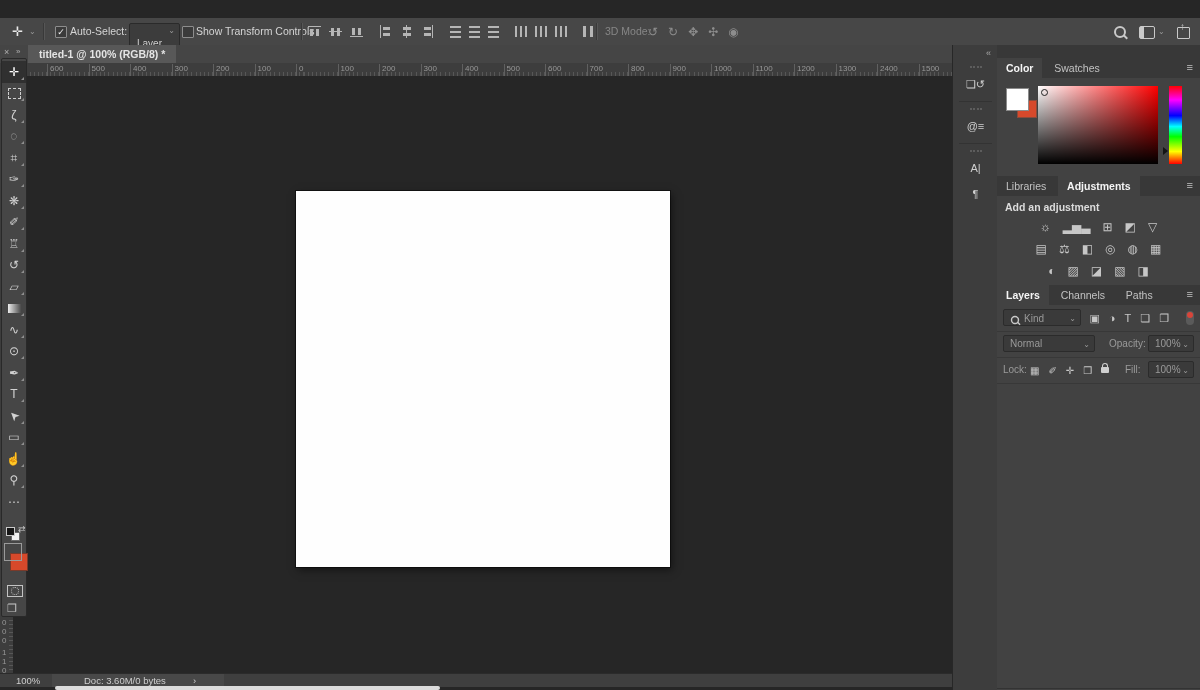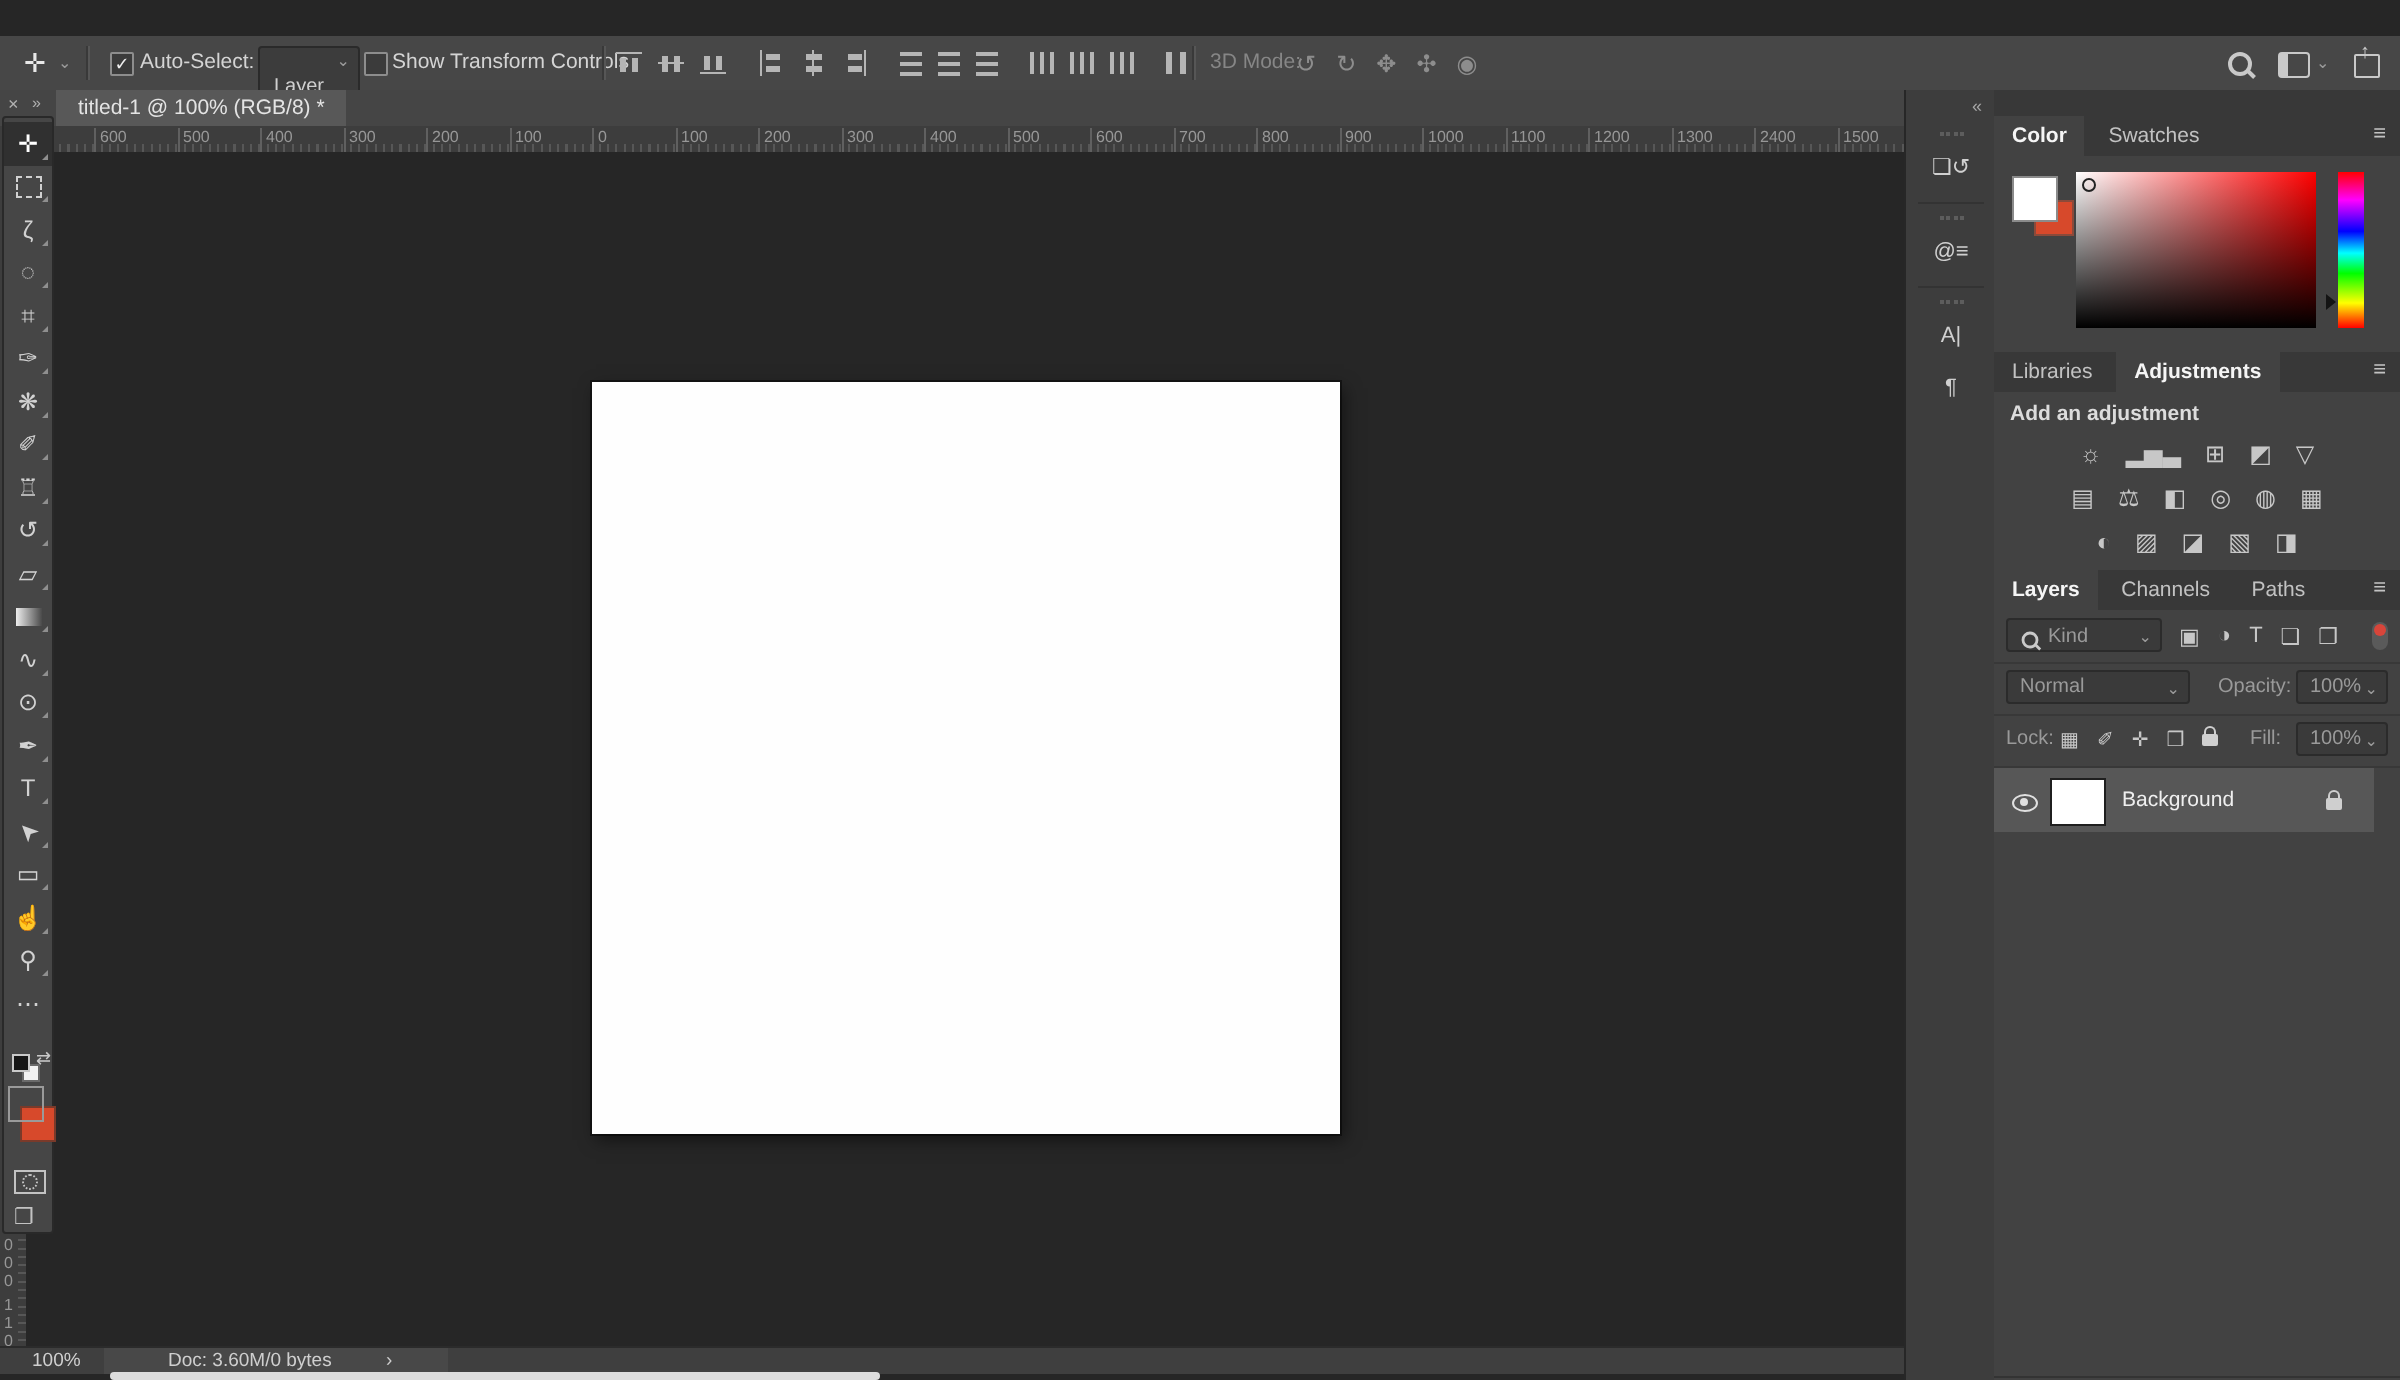--- a/index.html
+++ b/index.html
@@ -43,21 +43,21 @@
   .css-search::after{content:"";position:absolute;width:5px;height:2px;background:#c9c9c9;
     transform:rotate(45deg);right:-4px;bottom:-2px;}
   .ws{position:absolute;width:14px;height:11px;border:1px solid #c9c9c9;border-radius:2px;}
   .ws::before{content:"";position:absolute;left:0;top:0;bottom:0;width:4px;background:#c9c9c9;}
   .sharebox{position:absolute;width:11px;height:10px;border:1px solid #c9c9c9;border-radius:1px;}
   .sharearrow{position:absolute;font-size:10px;color:#c9c9c9;}
 
   
   #tabstrip{left:0;top:45px;width:952px;height:18px;background:#454545;}
   #doctab{position:absolute;left:28px;top:0;height:18px;padding:0 11px;background:#585858;
-    color:#e4e4e4;font-size:10.5px;line-height:18px;}
+    color:#e4e4e4;font-size:10.5px;line-height:18px;font-weight:bold;}
   #tbheader{left:0;top:45px;width:28px;height:14px;background:#454545;}
   #tbclose{position:absolute;left:4px;top:2px;font-size:9px;color:#b0b0b0;line-height:10px;}
   #tbcollapse{position:absolute;left:16px;top:2px;font-size:8px;color:#b0b0b0;line-height:10px;}
 
   
   #rulercorner{left:0;top:63px;width:13px;height:13px;background:#3d3d3d;
     border-right:1px solid #2b2b2b;border-bottom:1px solid #2b2b2b;}
   #hruler{left:13px;top:63px;width:939px;height:13px;background:#3d3d3d;border-bottom:1px solid #2b2b2b;
     overflow:hidden;background-image:repeating-linear-gradient(to right,#575757 0 1px,transparent 1px 4.15px);
     background-size:100% 4px;background-position:0 100%;background-repeat:no-repeat;}
@@ -432,24 +432,16 @@
             <span class="lkicon">✛</span>
             <span class="lkicon">❒</span>
             <span class="css-lock"></span>
           </div>
         <span class="dimlabel" style="left:128px;">Fill:</span>
         <span class="well" style="left:151px;width:46px;">
           <span class="welllabel">100%</span>
           <span class="ddchev" style="top:1px;">⌄</span>
         </span>
       </div>
-      <div id="layerlist">
-          <div class="layerrow" style="top: 1px;">
-            <span class="css-eye"></span>
-            <span class="lthumb"></span>
-            <span class="lname">Background</span>
-            <span class="lbadge"><span class="css-lock"></span></span>
-          </div>
-        </div>
       <div id="layersbottom"></div>
     </div>
   </div>
 </div>
 
 </body></html>

